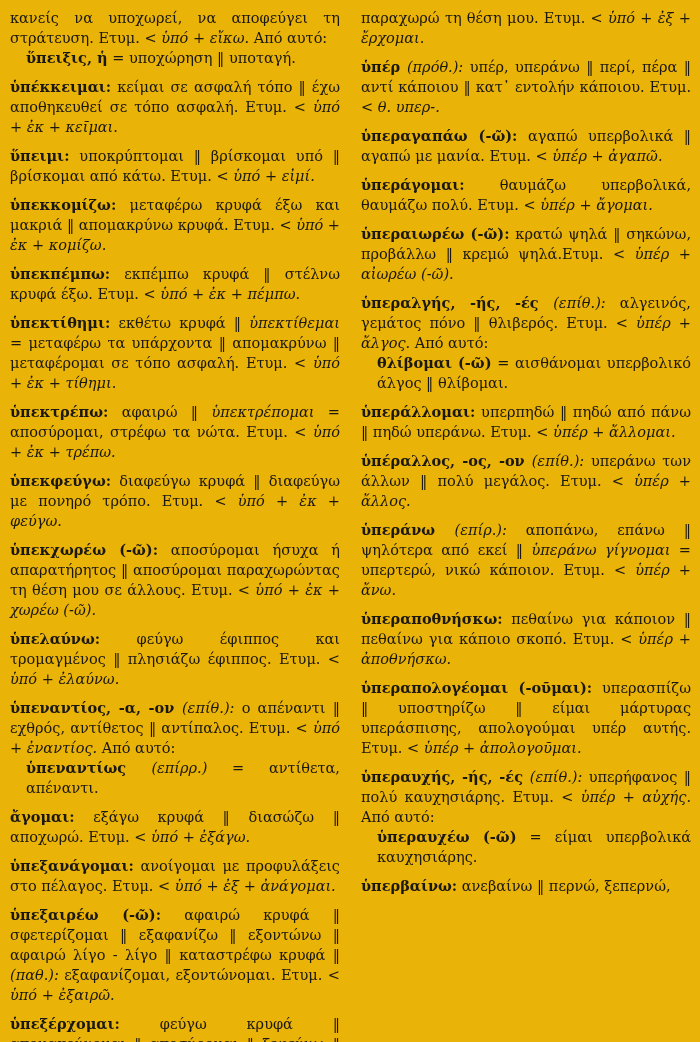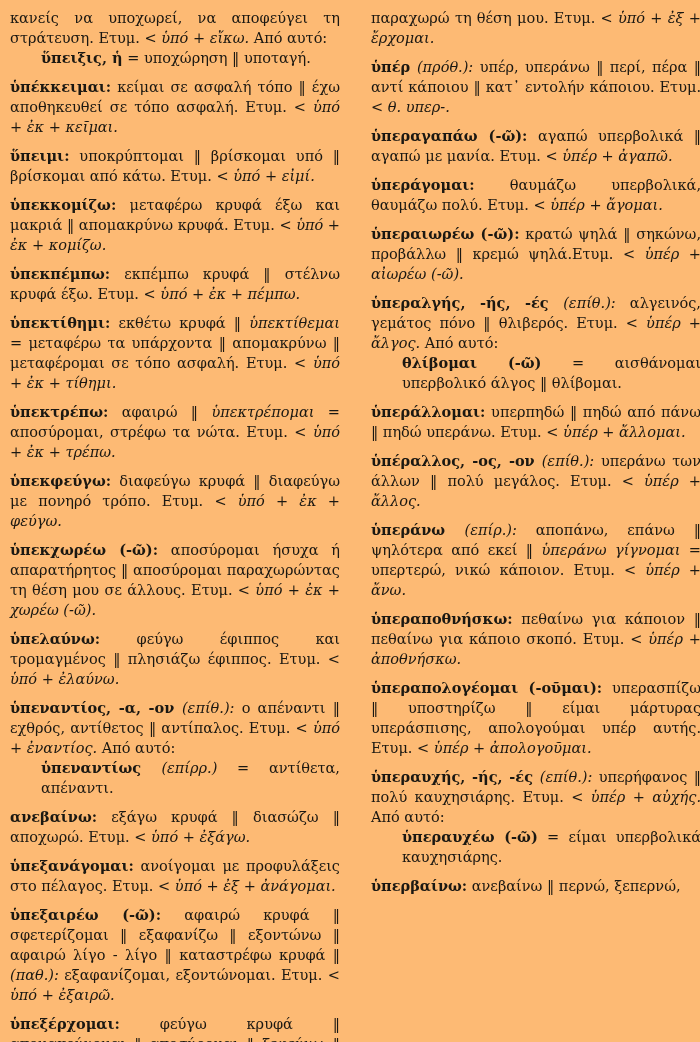--- a/index.html
+++ b/index.html
@@ -16,38 +16,38 @@
     color: #1b1812;
   }
   .col {
     position: absolute;
     top: 8px;
     width: 330px;
     font-size: 14.5px;
     line-height: 20px;
   }
   .col-left  { left: 10px; }
-  .col-right { left: 371px; }
+  .col-right { left: 361px; }
   .entry { margin: 0 0 9px 0; }
   .entry p {
     margin: 0;
     text-align: justify;
     text-justify: inter-word;
   }
   .entry p.entry-sub {
-    margin-left: 31px;
+    margin-left: 16px;
   }
   .run-n { font-style: normal; font-weight: normal; }
   .run-i { font-style: italic; font-weight: normal; }
   .run-b { font-style: normal; font-weight: 700; }
 </style>
 </head>
 <body>
 
-<div class="page" style="background: #fdba74; color: rgb(27, 24, 18);">
+<div class="page" style="background: #eab308; color: rgb(27, 24, 18);">
   <div class="col col-left">
       <div class="entry">
         <p class="entry-main"><span class="run-n">κανείς να υποχωρεί, να αποφεύγει τη στράτευση. Ετυμ. </span><span class="run-i">&lt; ὑπό + εἴκω.</span><span class="run-n"> Από αυτό:</span></p>
         <p class="entry-sub"><span class="run-b">ὕπειξις, ἡ</span><span class="run-n"> = υποχώρηση ‖ υποταγή.</span></p>
       </div>
       <div class="entry">
         <p class="entry-main"><span class="run-b">ὑπέκκειμαι:</span><span class="run-n"> κείμαι σε ασφαλή τόπο ‖ έχω αποθηκευθεί σε τόπο ασφαλή. Ετυμ. </span><span class="run-i">&lt; ὑπό + ἐκ + κεῖμαι.</span></p>
       </div>
       <div class="entry">
         <p class="entry-main"><span class="run-b">ὕπειμι:</span><span class="run-n"> υποκρύπτομαι ‖ βρίσκομαι υπό ‖ βρίσκομαι από κάτω. Ετυμ. </span><span class="run-i">&lt; ὑπό + εἰμί.</span></p>
@@ -71,21 +71,21 @@
         <p class="entry-main"><span class="run-b">ὑπεκχωρέω (-ῶ):</span><span class="run-n"> αποσύρομαι ήσυχα ή απαρατήρητος ‖ αποσύρομαι παραχωρώντας τη θέση μου σε άλλους. Ετυμ. </span><span class="run-i">&lt; ὑπό + ἐκ + χωρέω (-ῶ).</span></p>
       </div>
       <div class="entry">
         <p class="entry-main"><span class="run-b">ὑπελαύνω:</span><span class="run-n"> φεύγω έφιππος και τρομαγμένος ‖ πλησιάζω έφιππος. Ετυμ. </span><span class="run-i">&lt; ὑπό + ἐλαύνω.</span></p>
       </div>
       <div class="entry">
         <p class="entry-main"><span class="run-b">ὑπεναντίος, -α, -ον </span><span class="run-i">(επίθ.):</span><span class="run-n"> ο απέναντι ‖ εχθρός, αντίθετος ‖ αντίπαλος. Ετυμ. </span><span class="run-i">&lt; ὑπό + ἐναντίος.</span><span class="run-n"> Από αυτό:</span></p>
         <p class="entry-sub"><span class="run-b">ὑπεναντίως </span><span class="run-i">(επίρρ.)</span><span class="run-n"> = αντίθετα, απέναντι.</span></p>
       </div>
       <div class="entry">
-        <p class="entry-main"><span class="run-b">ανεβαίνω:</span><span class="run-n"> εξάγω κρυφά ‖ διασώζω ‖ αποχωρώ. Ετυμ. </span><span class="run-i">&lt; ὑπό + ἐξάγω.</span></p>
+        <p class="entry-main"><span class="run-b">ἄγομαι:</span><span class="run-n"> εξάγω κρυφά ‖ διασώζω ‖ αποχωρώ. Ετυμ. </span><span class="run-i">&lt; ὑπό + ἐξάγω.</span></p>
       </div>
       <div class="entry">
         <p class="entry-main"><span class="run-b">ὑπεξανάγομαι:</span><span class="run-n"> ανοίγομαι με προφυλάξεις στο πέλαγος. Ετυμ. </span><span class="run-i">&lt; ὑπό + ἐξ + ἀνάγομαι.</span></p>
       </div>
       <div class="entry">
         <p class="entry-main"><span class="run-b">ὑπεξαιρέω (-ῶ):</span><span class="run-n"> αφαιρώ κρυφά ‖ σφετερίζομαι ‖ εξαφανίζω ‖ εξοντώνω ‖ αφαιρώ λίγο - λίγο ‖ καταστρέφω κρυφά ‖ </span><span class="run-i">(παθ.):</span><span class="run-n"> εξαφανίζομαι, εξοντώνομαι. Ετυμ. </span><span class="run-i">&lt; ὑπό + ἐξαιρῶ.</span></p>
       </div>
       <div class="entry">
         <p class="entry-main"><span class="run-b">ὑπεξέρχομαι:</span><span class="run-n"> φεύγω κρυφά ‖ απομακρύνομαι ‖ αποσύρομαι ‖ ξεφεύγω ‖ αποφεύγω ‖</span></p>
       </div>

